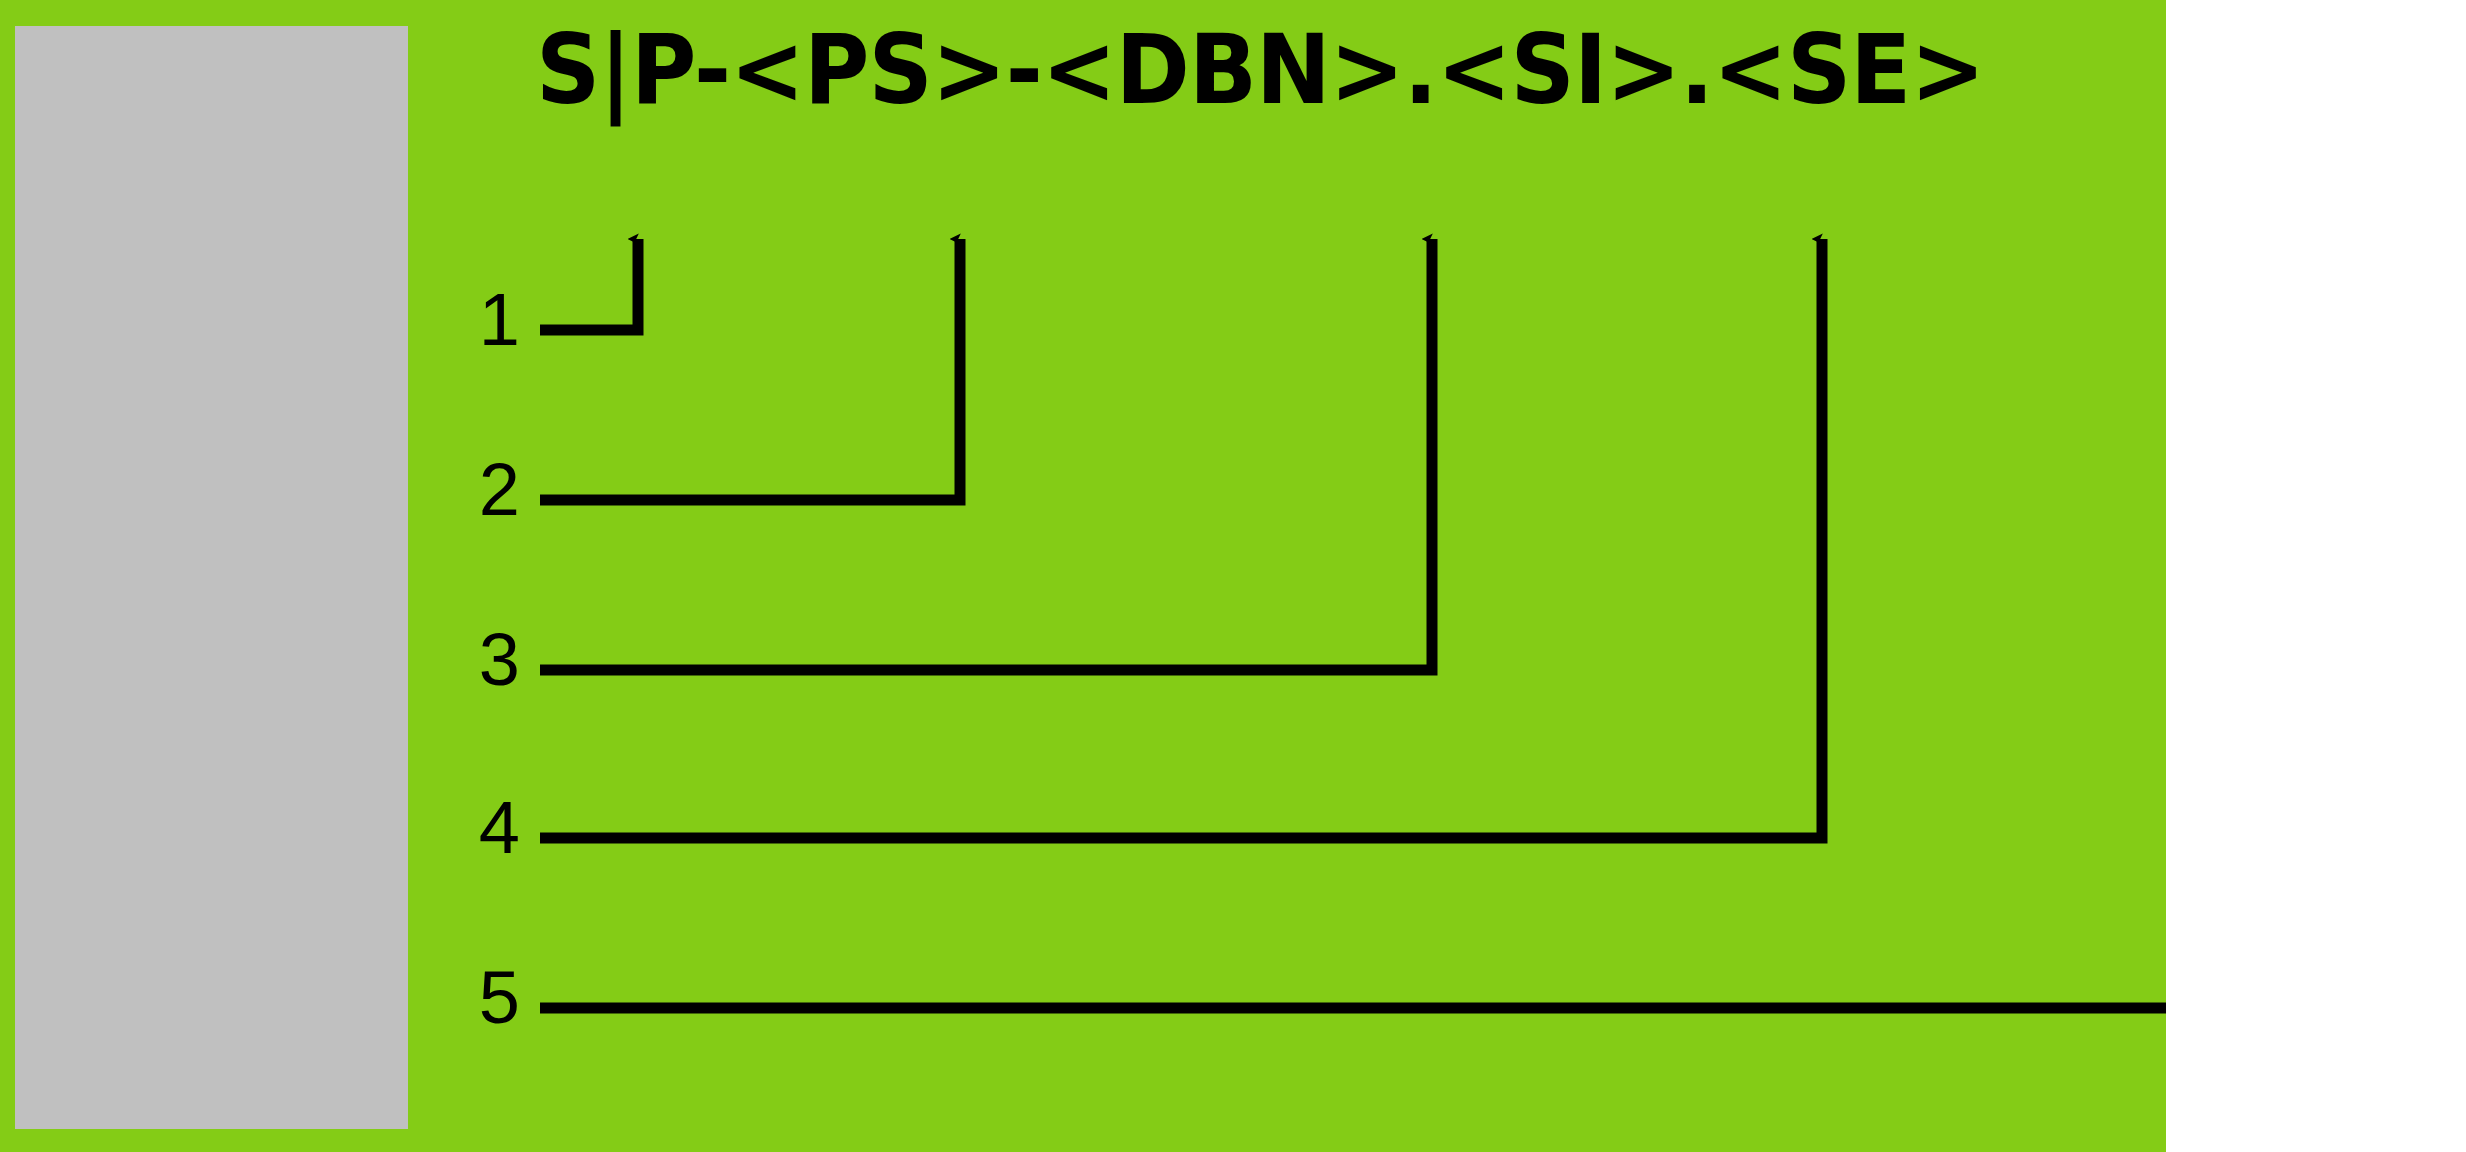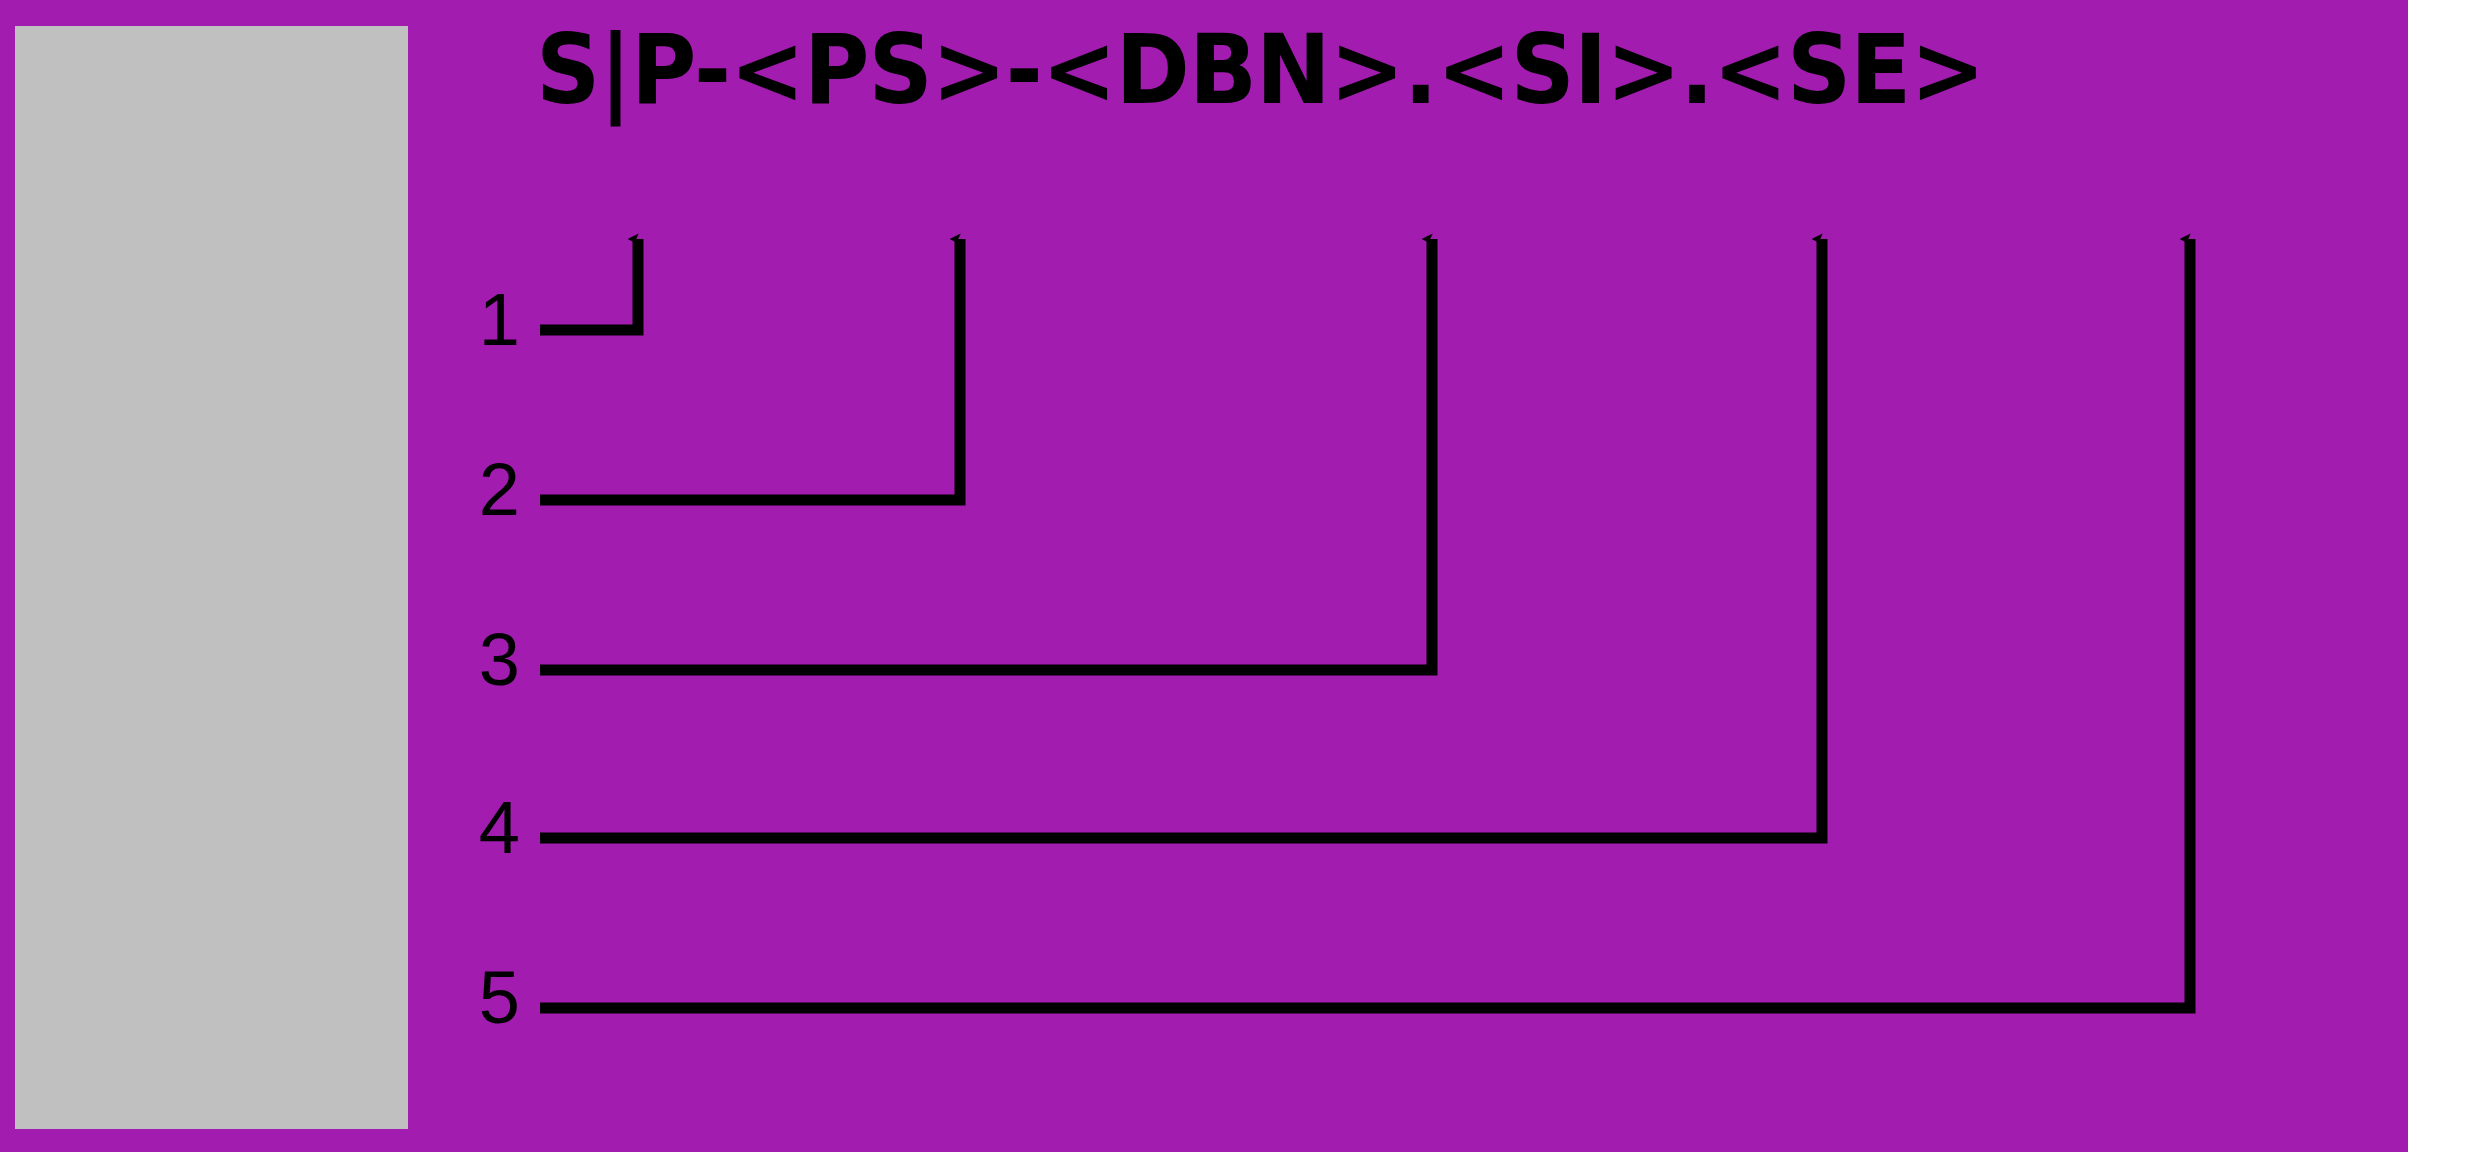--- a/index.html
+++ b/index.html
@@ -6,23 +6,23 @@
   html, body {
     margin: 0;
     padding: 0;
     background: #ffffff;
   }
   body {
     font-family: "Liberation Sans", sans-serif;
   }
   #canvas {
     position: relative;
-    width: 2408px;
+    width: 2166px;
     height: 1152px;
-    background: #a21caf;
+    background: #84cc16;
     overflow: hidden;
   }
   #gray-panel {
     position: absolute;
     left: 15px;
     top: 26px;
     width: 393px;
     height: 1103px;
     background: #c0c0c0;
   }

